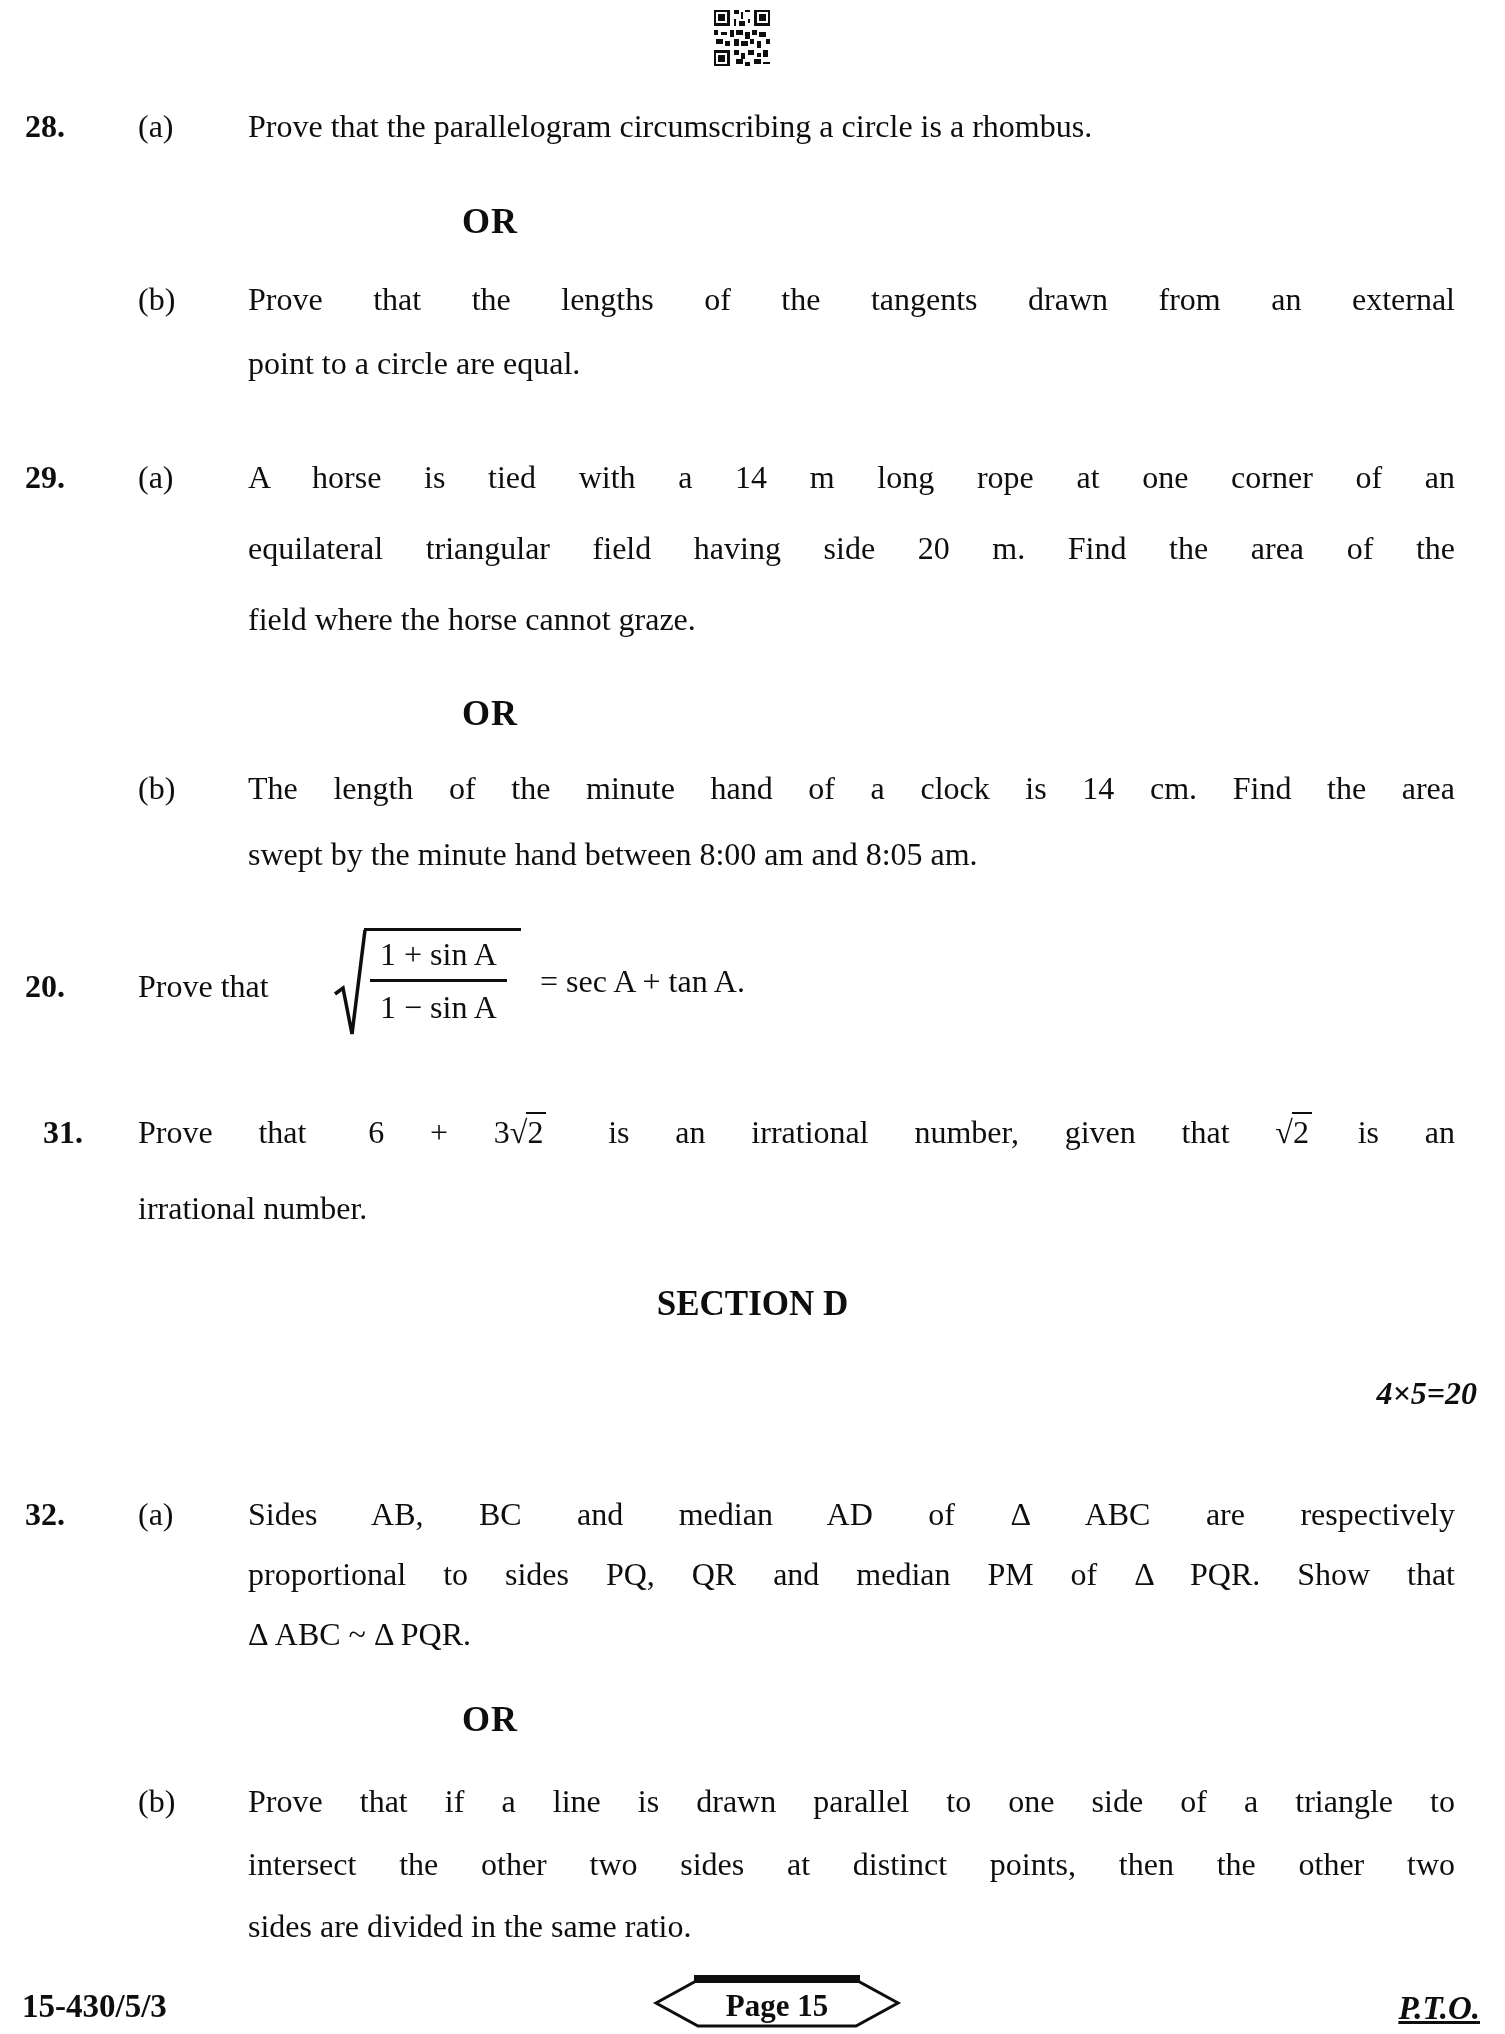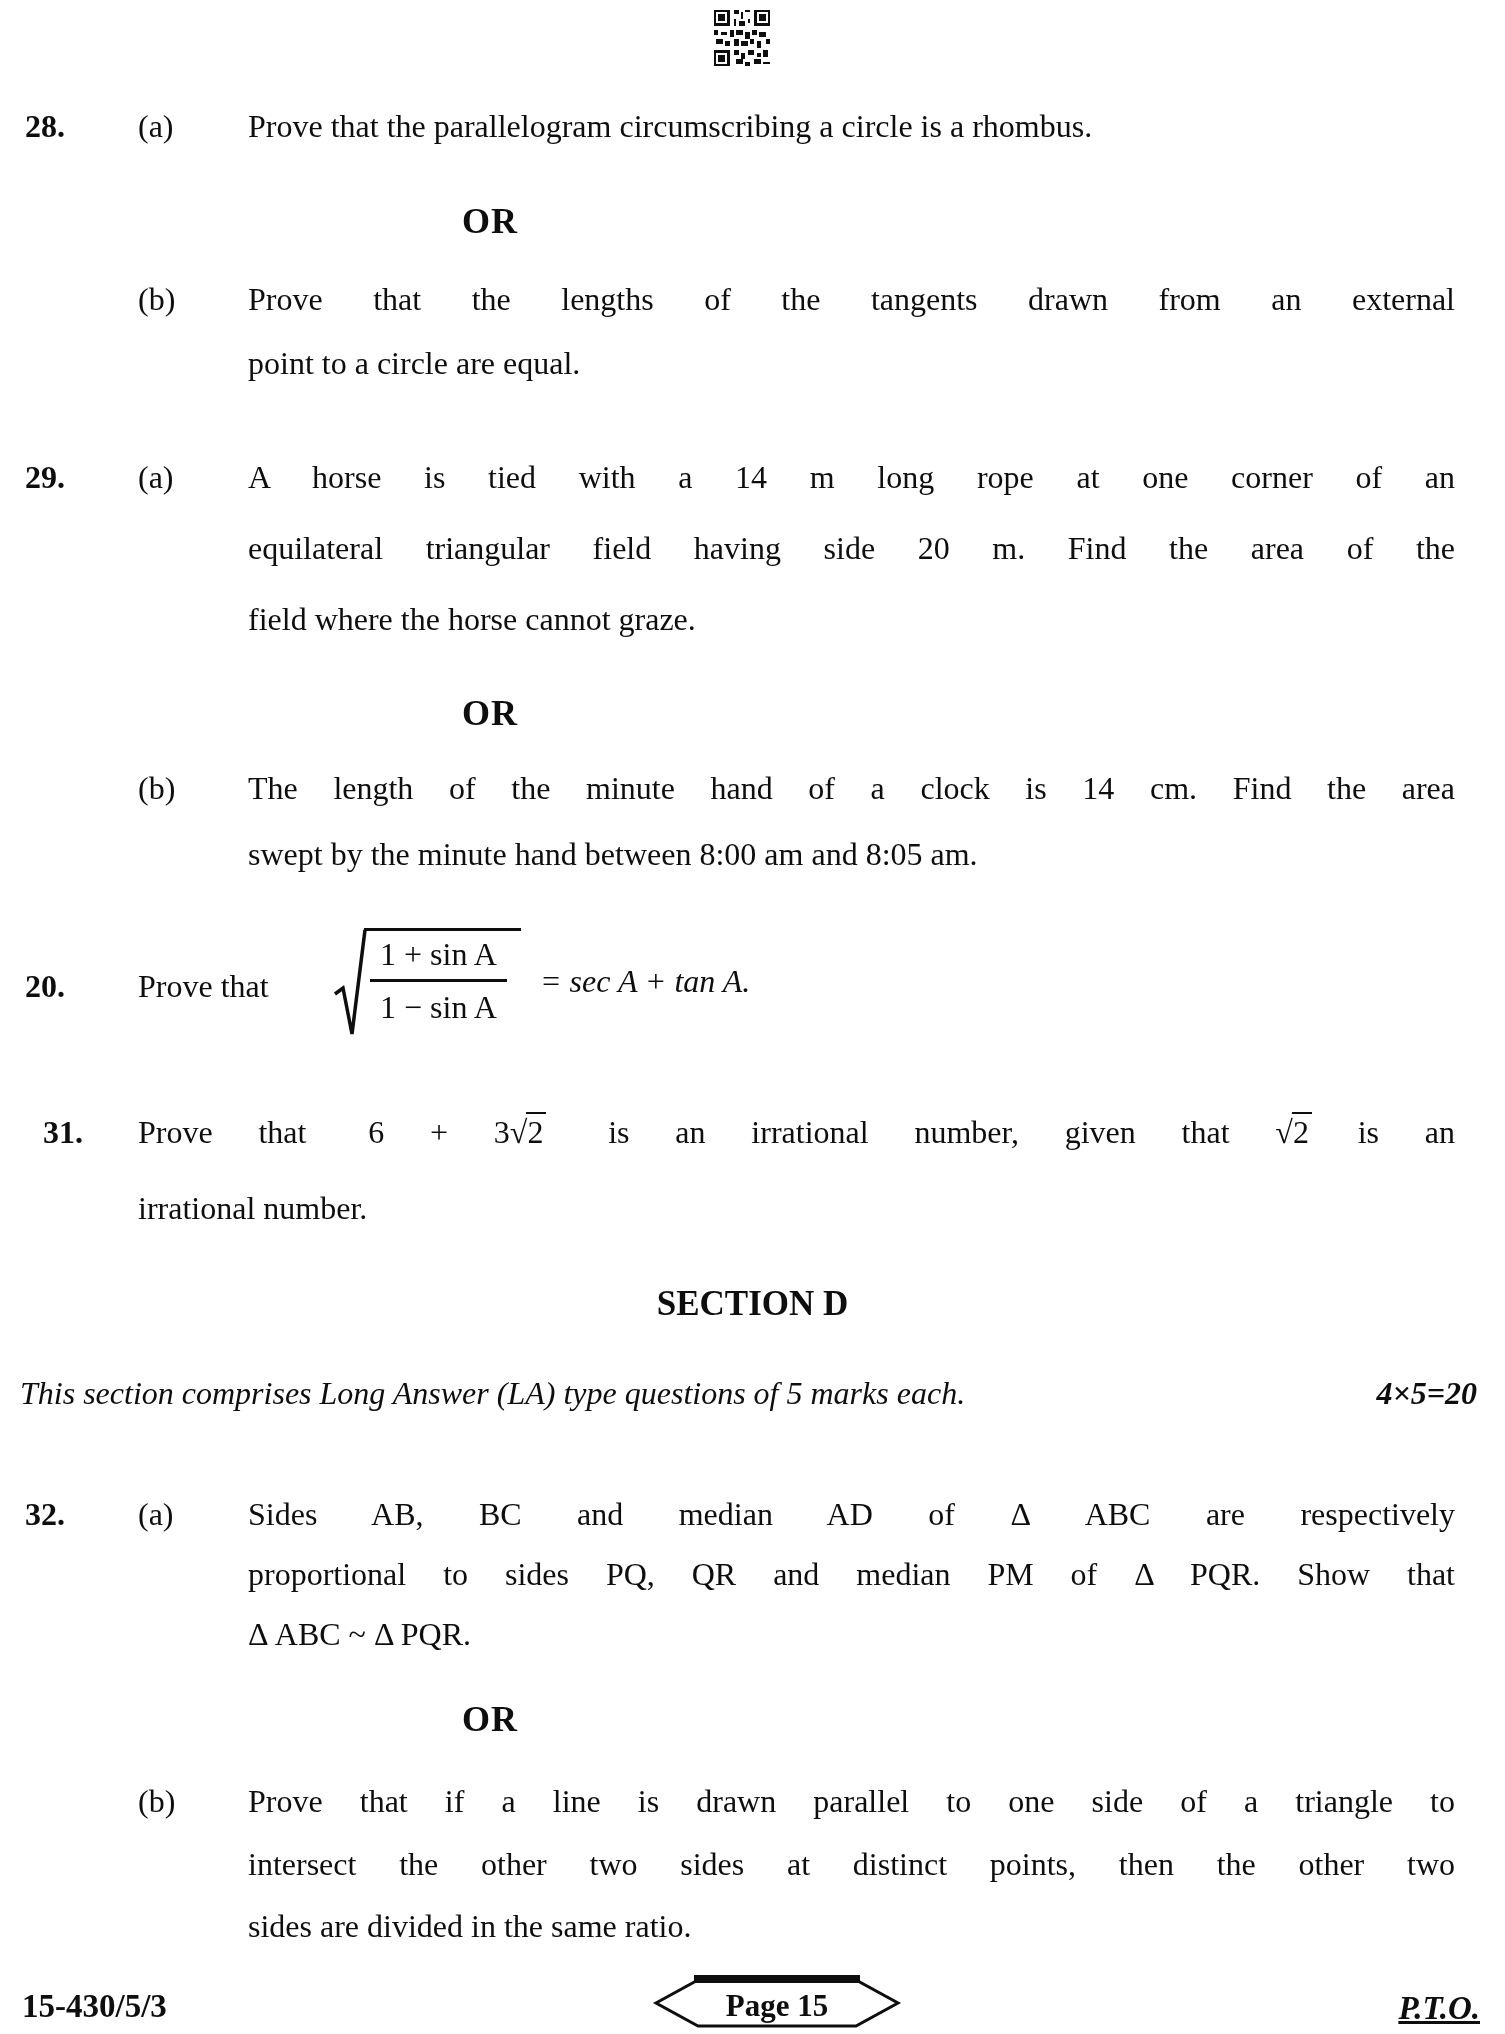--- a/index.html
+++ b/index.html
@@ -121,28 +121,27 @@
         <polyline points="2,66 10,60 19,106 32,2" fill="none" stroke="#0e0e0e" stroke-width="3.5"></polyline>
       </svg>
       <div class="radicand">
         <div class="frac">
           <span class="fnum">1 + sin A</span>
           <span class="fden">1 − sin A</span>
         </div>
       </div>
     </div>
   </div>
-  <div class="abs t" style="left:540px; top:961px;font-style:italic;">= sec A + tan A.</div>
+  <div class="abs t" style="left:540px; top:961px;">= sec A + tan A.</div>
 
   <div class="abs t num" style="left:43px; top:1112px;">31.</div>
   <div class="abs t just" style="left:138px; right:50px; top:1112px;"><span>Prove that  6 + 3</span><span class="rsm"><span>√</span><span class="ovl">2</span></span><span>  is an irrational number, given that </span><span class="rsm"><span>√</span><span class="ovl">2</span></span><span> is an</span></div>
   <div class="abs t" style="left:138px; top:1188px;">irrational number.</div>
 
   <div class="abs sec-title" style="left:0; right:0; top:1283px;">SECTION D</div>
-  <div class="abs ital" style="left:20px; top:1373px;">This section comprises Long Answer (LA) type questions of 5 marks each.</div>
   <div class="abs ital marks" style="right:28px; top:1373px;">4×5=20</div>
 
   <div class="abs t num" style="left:25px; top:1494px;">32.</div>
   <div class="abs t" style="left:138px; top:1494px;">(a)</div>
   <div class="abs t just" style="left:248px; right:50px; top:1494px;">Sides AB, BC and median AD of Δ ABC are respectively</div>
   <div class="abs t just" style="left:248px; right:50px; top:1554px;">proportional to sides PQ, QR and median PM of Δ PQR. Show that</div>
   <div class="abs t" style="left:248px; top:1614px;">Δ ABC ~ Δ PQR.</div>
 
   <div class="abs or" style="left:462px; top:1697px;">OR</div>
 

